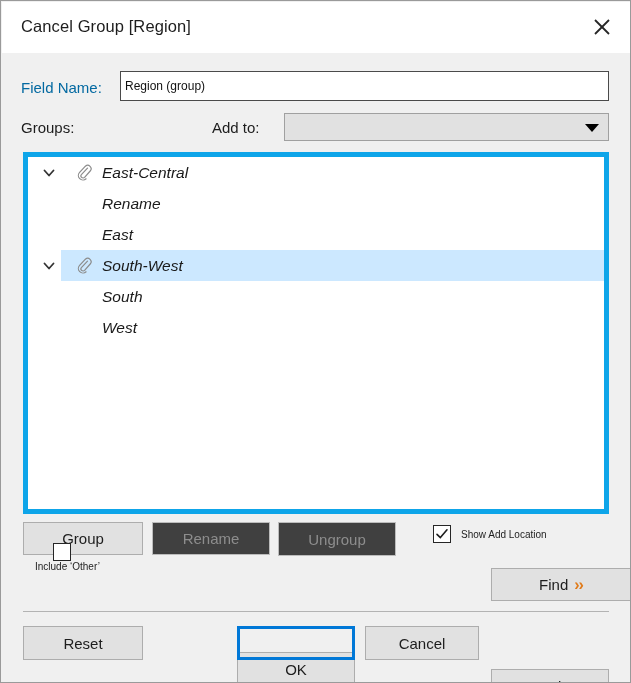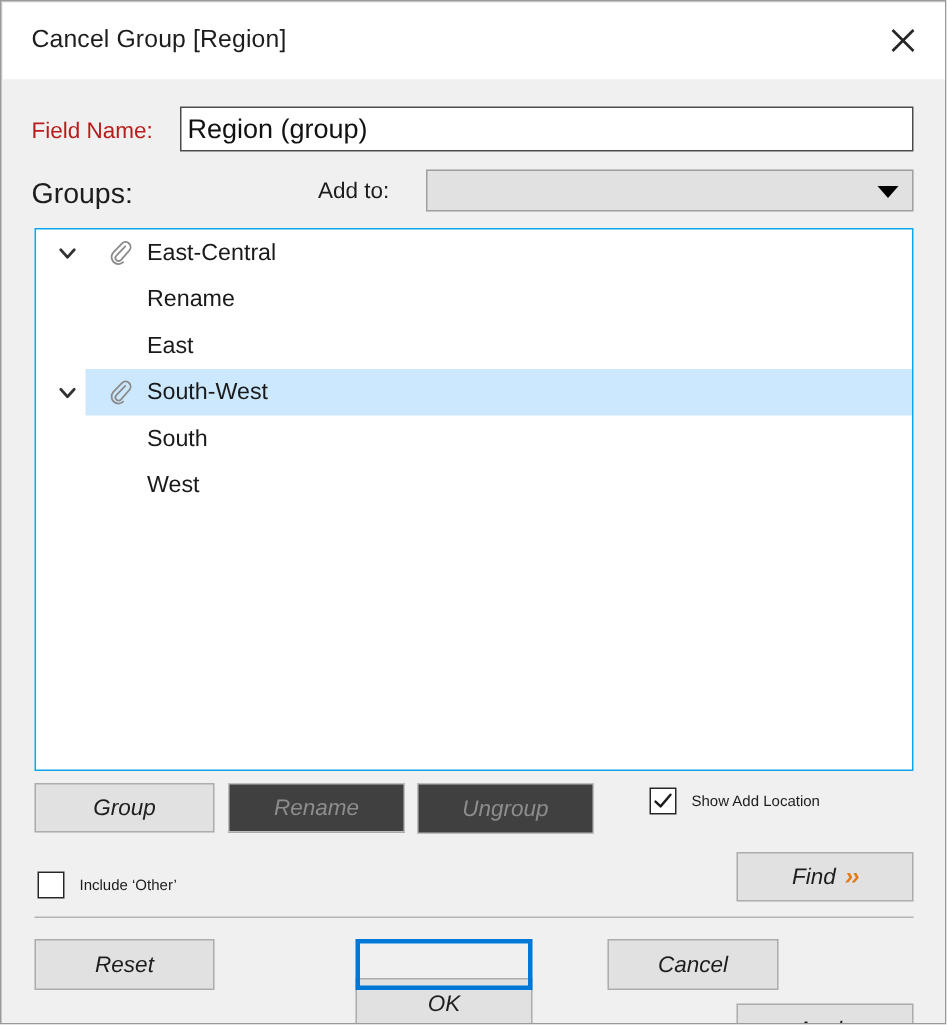--- a/index.html
+++ b/index.html
@@ -60,44 +60,44 @@
     height: 630px;
     background: #f0f0f0;
   }
 
   
   .field-label {
     position: absolute;
     left: 20px;
     top: 78px;
     font-size: 15px;
-    color: #b91c1c;
+    color: #0369a1;
   }
   .field-input {
     position: absolute;
     left: 119px;
     top: 70px;
     width: 489px;
     height: 30px;
     box-sizing: border-box;
     border: 1px solid #4a4a4a;
     background: #ffffff;
     font-family: "Liberation Sans", sans-serif;
-    font-size: 18px;
+    font-size: 12px;
     color: #111111;
     padding: 0 4px;
     outline: none;
   }
 
   
   .groups-label {
     position: absolute;
     left: 20px;
     top: 118px;
-    font-size: 19px;
+    font-size: 15px;
     color: #1d1d1d;
   }
   .addto-label {
     position: absolute;
     left: 211px;
     top: 118px;
     font-size: 15px;
     color: #1d1d1d;
   }
   .addto-select {
@@ -128,23 +128,24 @@
   }
 
   
   .listbox {
     position: absolute;
     left: 22px;
     top: 151px;
     width: 586px;
     height: 362px;
     box-sizing: border-box;
-    border: 1px solid #0ea5e9;
+    border: 5px solid #0ea5e9;
     background: #ffffff;
     overflow: hidden;
+    font-style: italic;
   }
   .tree-row {
     position: relative;
     height: 31px;
     display: flex;
     align-items: center;
     cursor: default;
   }
   .tree-row.selected { background: #cce8ff; border-radius: 15px; }
   .tree-chevron {
@@ -192,40 +193,39 @@
     border: 1px solid #adadad;
     background: #e1e1e1;
     font-family: "Liberation Sans", sans-serif;
     font-size: 15px;
     color: #1d1d1d;
     display: flex;
     align-items: center;
     justify-content: center;
     cursor: default;
     padding: 12px;
-    font-style: italic;
   }
   .btn.disabled {
     color: #8d8d8d;
     border-color: #bcbcbc;
     background: #404040;
   }
   #btn-group   { left: 22px;  top: 521px; width: 120px; height: 33px; }
   #btn-rename  { left: 151px; top: 521px; width: 118px; height: 33px; }
   #btn-ungroup { left: 277px; top: 521px; width: 118px; height: 34px; }
 
   
   .cb-wrap {
     position: absolute;
     display: flex;
     align-items: center;
     cursor: default;
   }
   #cb-show-add-location { left: 432px; top: 524px; }
-  #cb-include-other     { left: 24px;  top: 580px; }
+  #cb-include-other     { left: 24px;  top: 542px; flex-direction: column; }
   .cb-box {
     width: 18px;
     height: 18px;
     box-sizing: border-box;
     border: 1.5px solid #262626;
     background: #ffffff;
     position: relative;
     flex: none;
   }
   .cb-box svg {
@@ -237,21 +237,21 @@
     margin-left: 10px;
     font-size: 10px;
     color: #1d1d1d;
     white-space: nowrap;
   }
 
   
   #btn-find {
     left: 490px;
     top: 567px;
-    width: 118px;
+    width: 140px;
     height: 33px;
     gap: 6px;
   }
   .find-chev {
     color: #e07b1a;
     font-weight: bold;
     font-size: 16px;
     letter-spacing: -1px;
   }
 
@@ -261,21 +261,21 @@
     left: 22px;
     top: 610px;
     width: 586px;
     height: 1px;
     background: #b3b3b3;
   }
 
   
   #btn-reset  { left: 22px;  top: 625px; width: 120px; height: 34px; }
   #btn-ok     { left: 236px; top: 651px; width: 118px; height: 34px; }
-  #btn-cancel { left: 364px; top: 625px; width: 114px; height: 34px; margin-left: 40px; }
+  #btn-cancel { left: 364px; top: 625px; width: 114px; height: 34px; }
   #btn-apply  { left: 490px; top: 625px; width: 118px; height: 34px; margin-top: 43px; }
   .focus-ring {
     position: absolute;
     left: 236px;
     top: 625px;
     width: 118px;
     height: 34px;
     box-sizing: border-box;
     border: 3px solid #0078d7;
     pointer-events: none;

